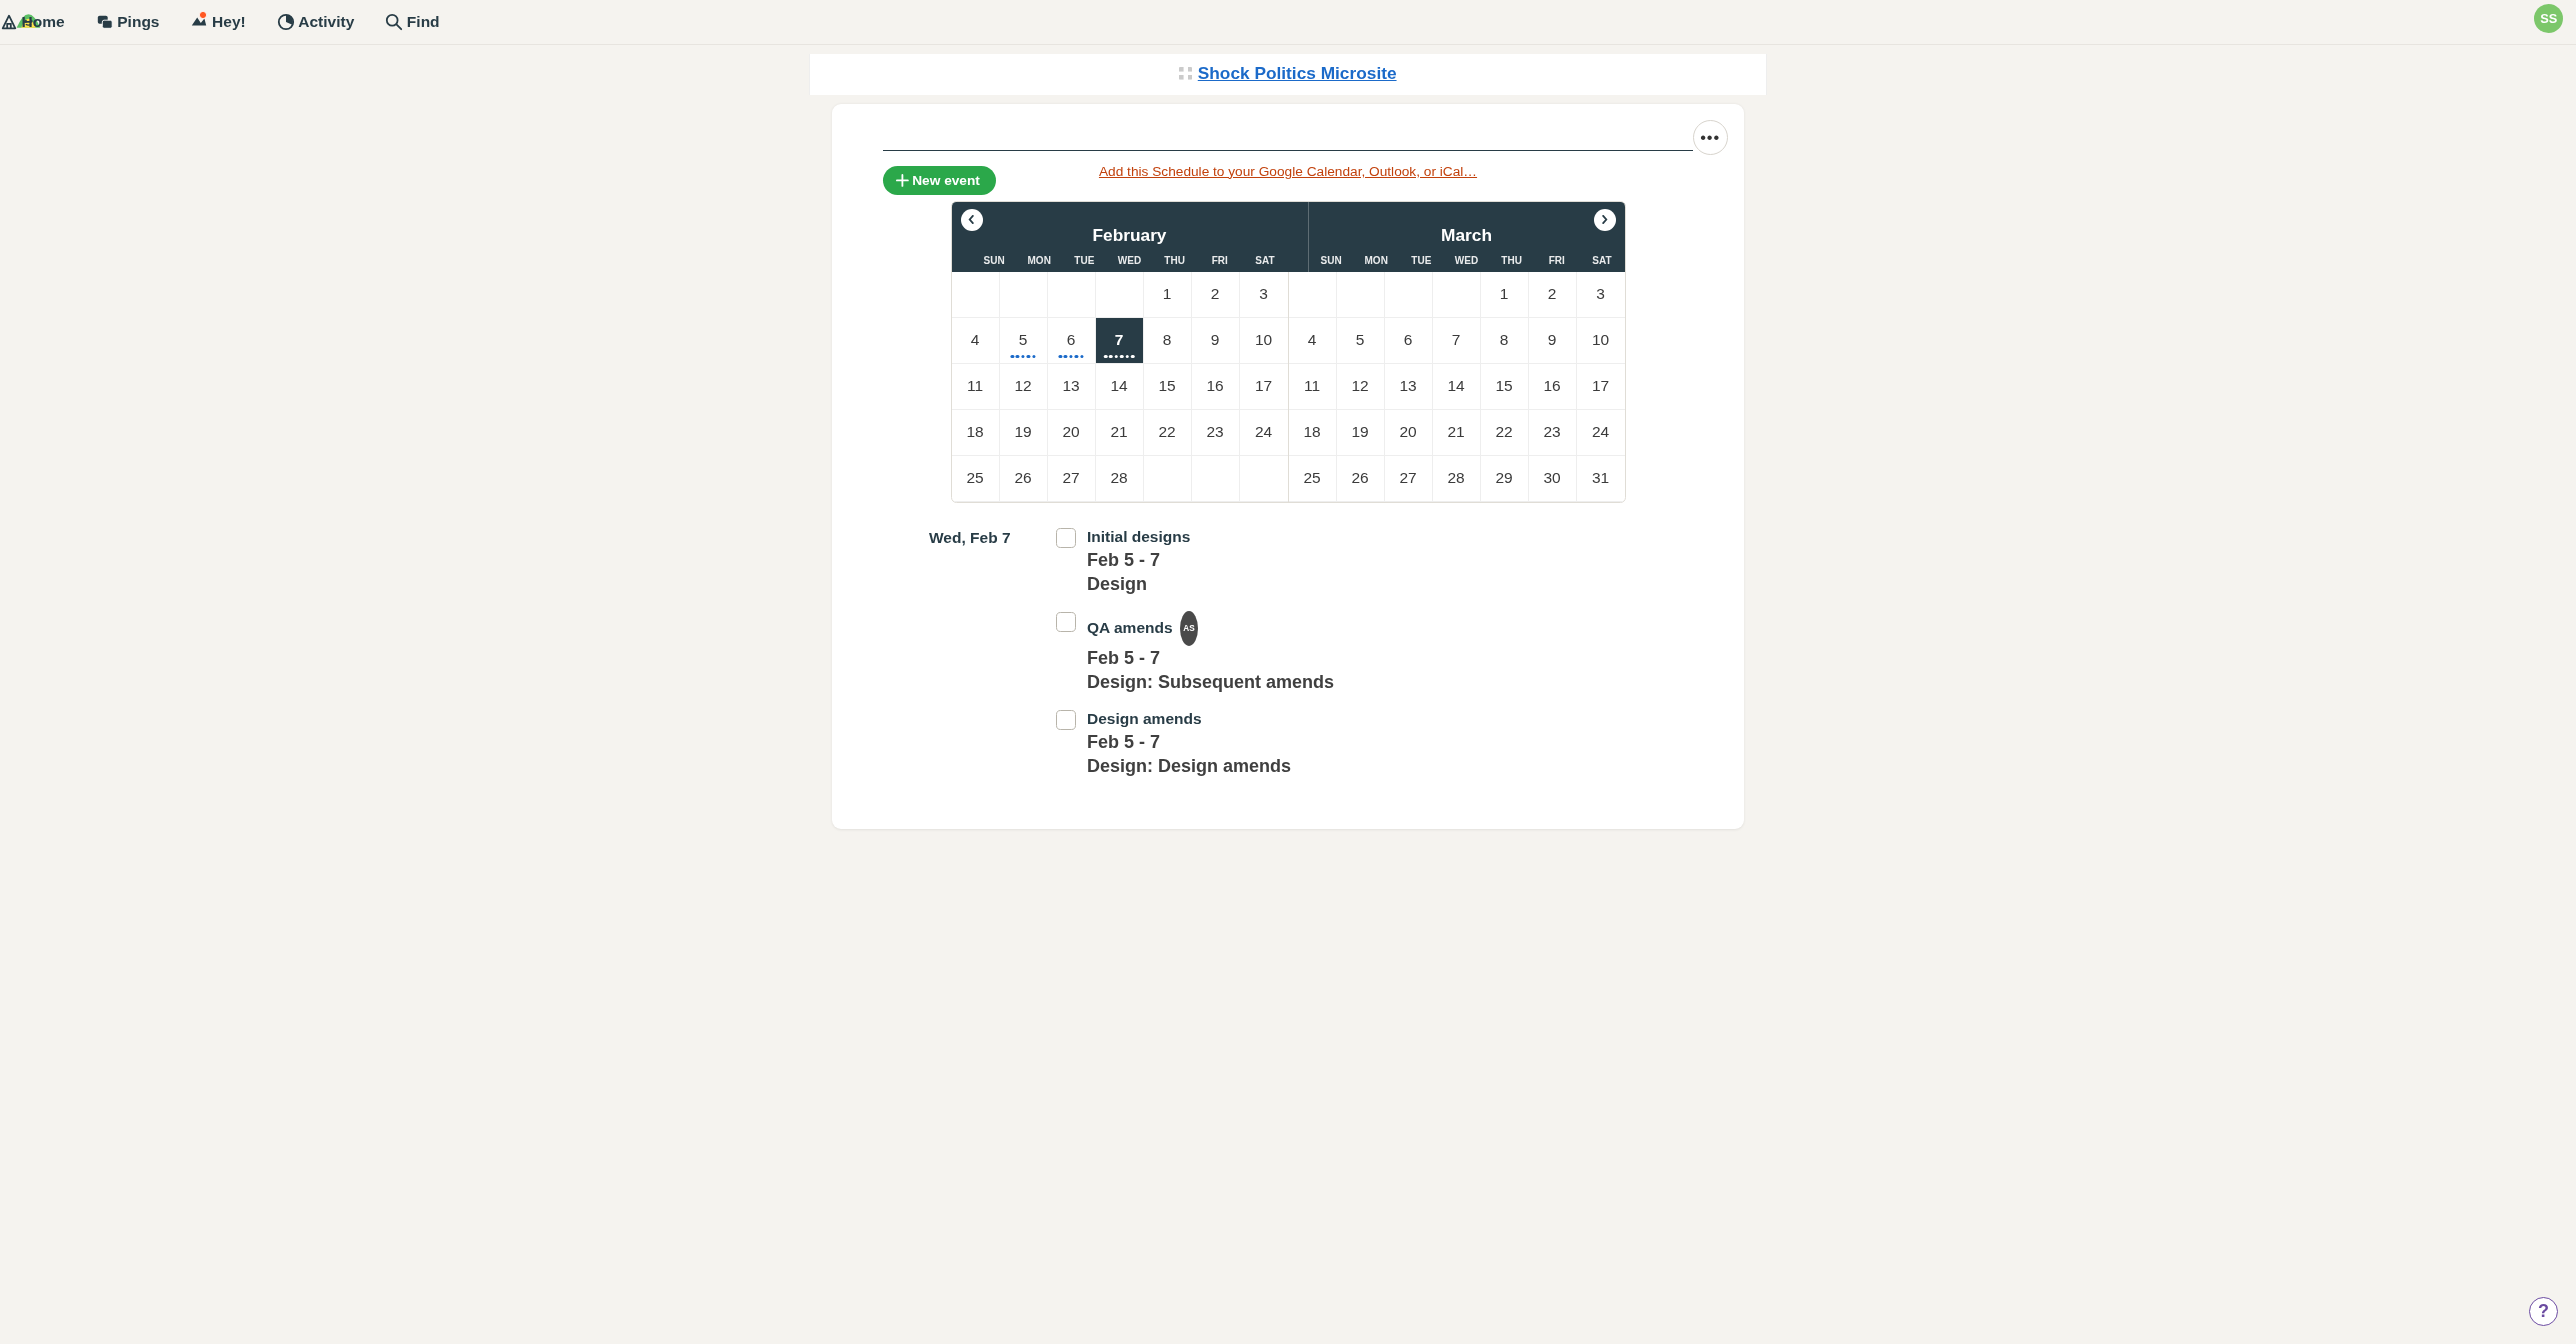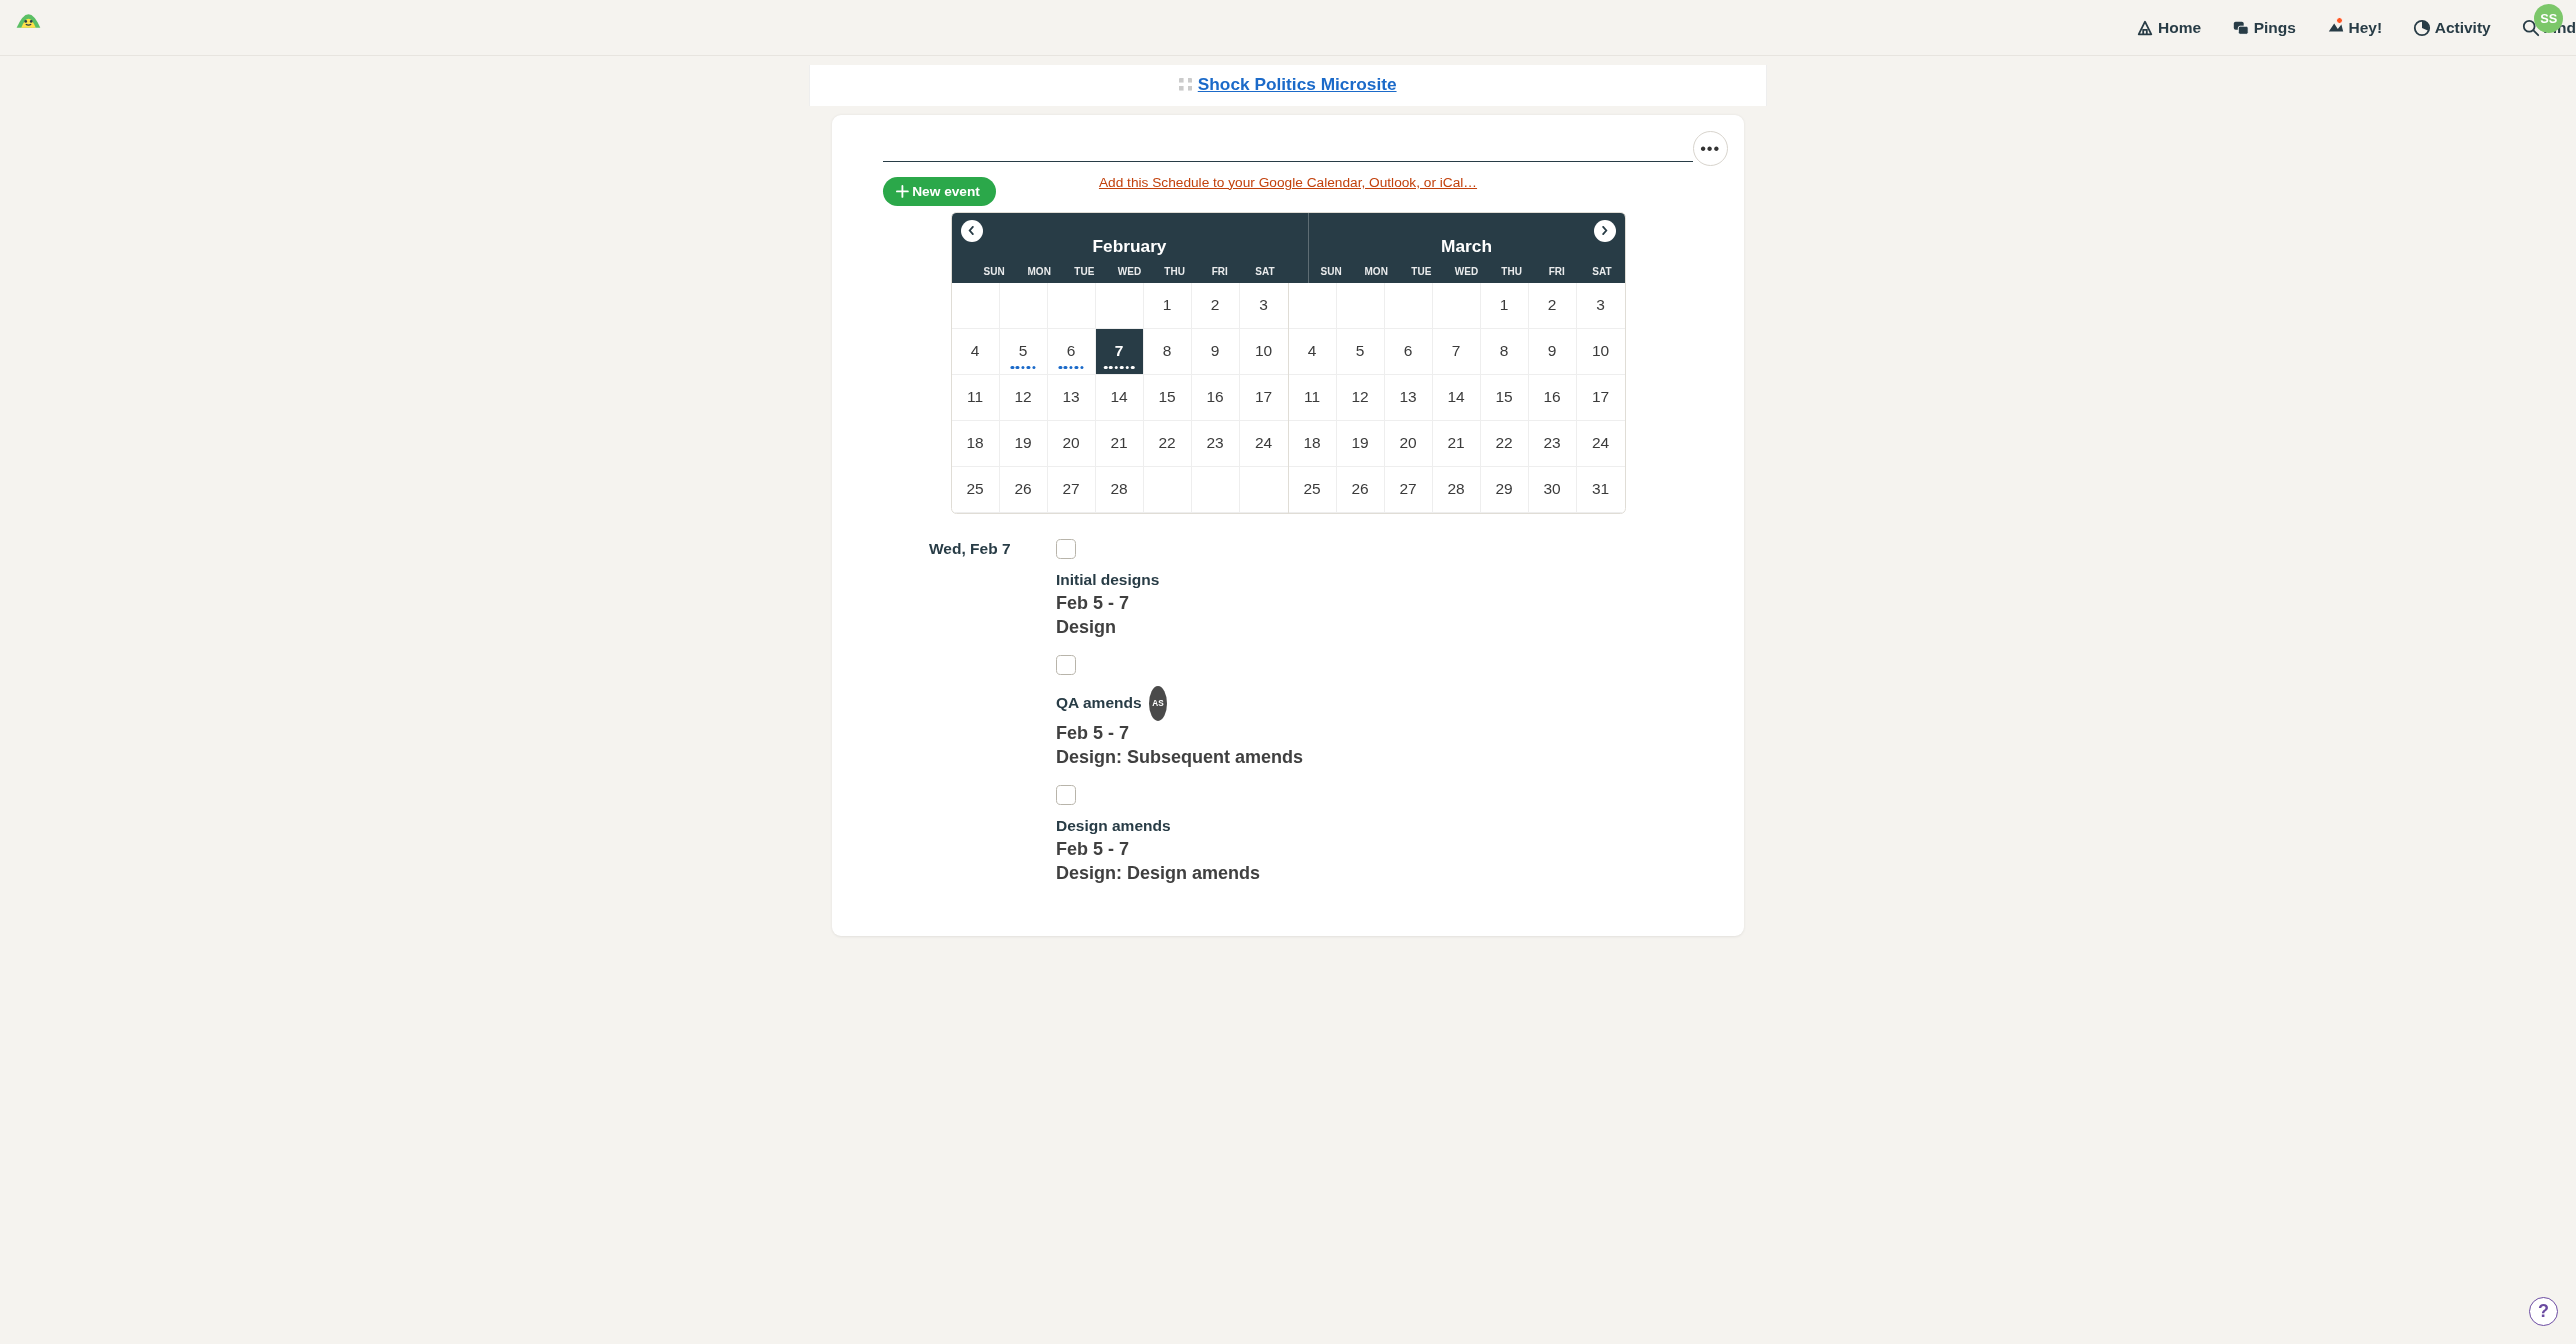--- a/index.html
+++ b/index.html
@@ -6,22 +6,22 @@
   body {
     font-family: -apple-system, BlinkMacSystemFont, "Segoe UI", Helvetica, Arial, sans-serif;
     background: #f5f3ef;
     color: #283c46;
     font-size: 13.7px;
   }
   
   .topbar {
     display: flex;
     align-items: center;
-    justify-content: flex-end;
-    height: 56px;
+    justify-content: flex-start;
+    height: 45px;
     position: relative;
     border-bottom: 0.9px solid #e7e4df;
   }
   .logo {
     position: absolute;
     left: 12.8px;
     top: 5.5px;
     width: 31px;
     height: 25.5px;
   }
@@ -210,21 +210,21 @@
     width: 3.6px; height: 3.6px;
     border-radius: 50%;
     background: #1b6ac9;
   }
   .day.today .dots i { background: #fff; }
 
   
   .agenda { display: flex; margin-top: 24px; gap: 27px; padding-left: 46px; }
   .agenda-date { width: 100px; font-weight: 700; font-size: 15.5px; padding-top: 1.8px; }
   .agenda-items { flex: 1; }
-  .agenda-item { display: flex; gap: 11px; margin-bottom: 14.6px; flex-direction: column; }
+  .agenda-item { display: flex; gap: 11px; margin-bottom: 14.6px; }
   .checkbox {
     width: 20px; height: 20px;
     border: 1.4px solid #b8b4aa;
     border-radius: 4.6px;
     flex-shrink: 0;
     cursor: pointer;
     margin-top: 0.9px;
   }
   .item-body { line-height: 1.35; }
   .item-title { font-weight: 700; font-size: 15.5px; display: inline; }

